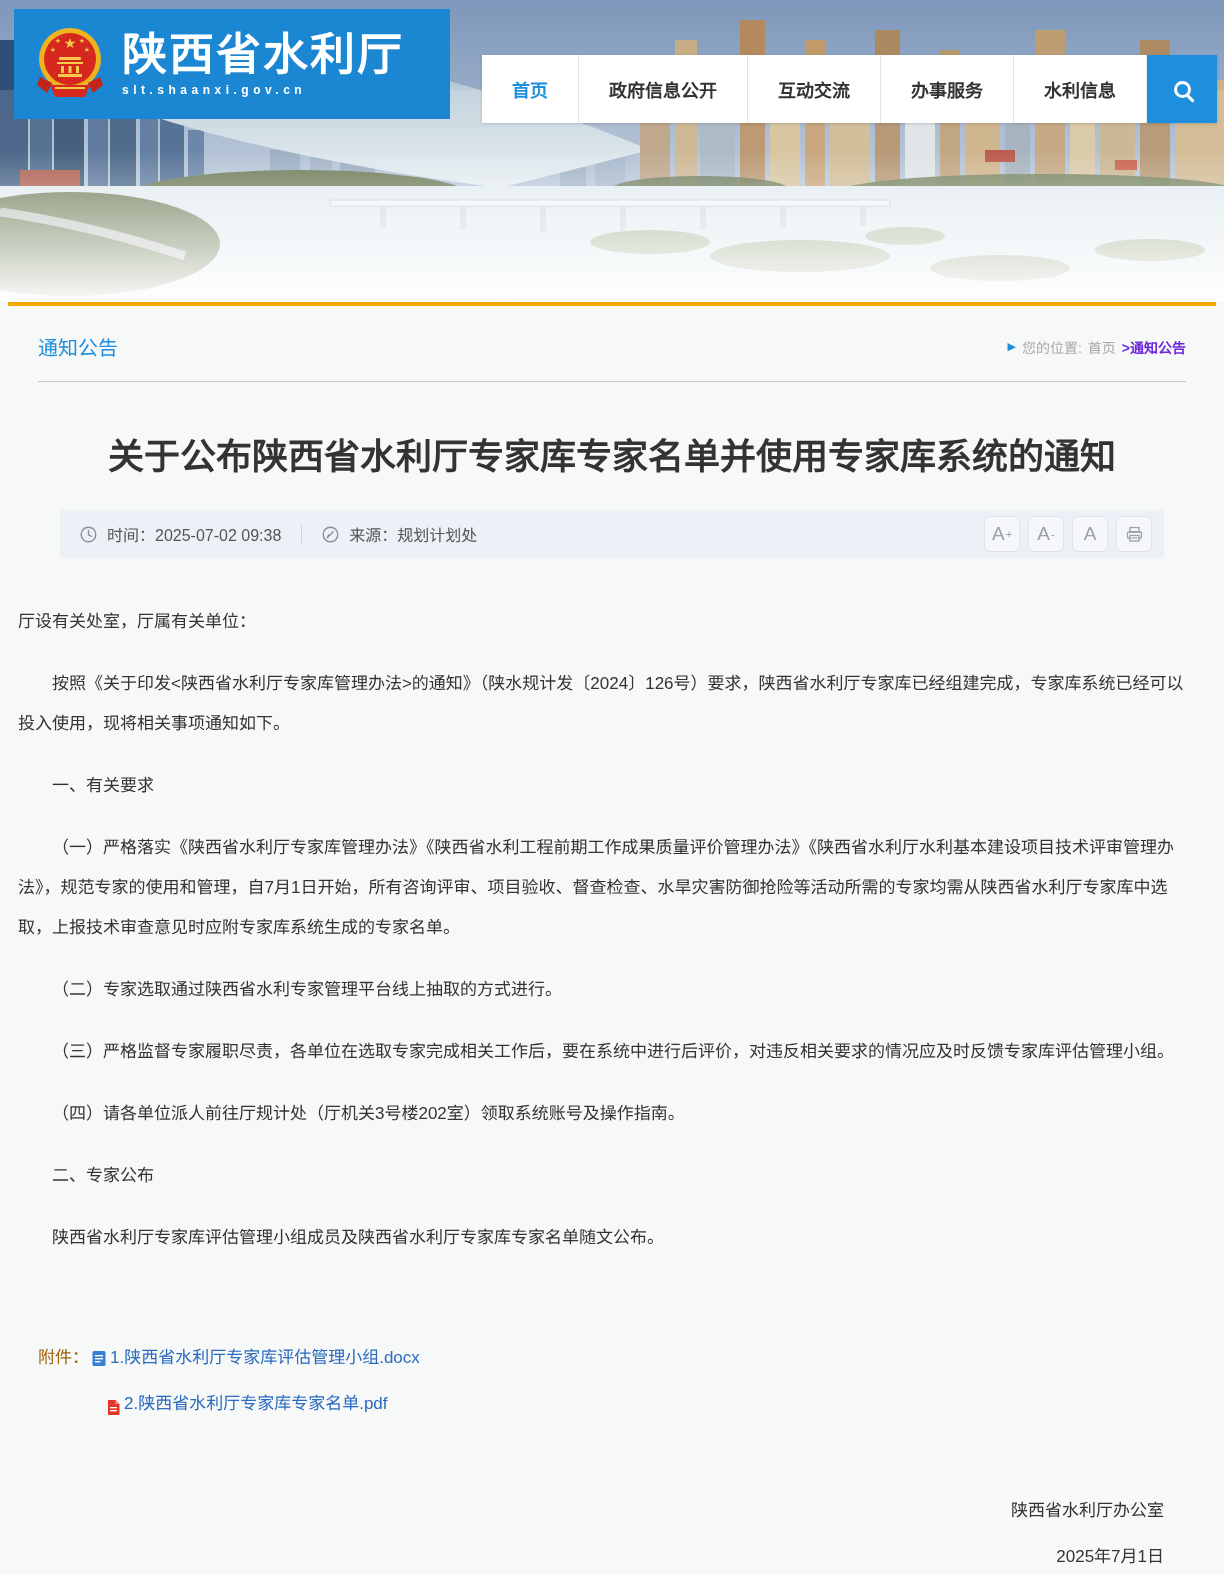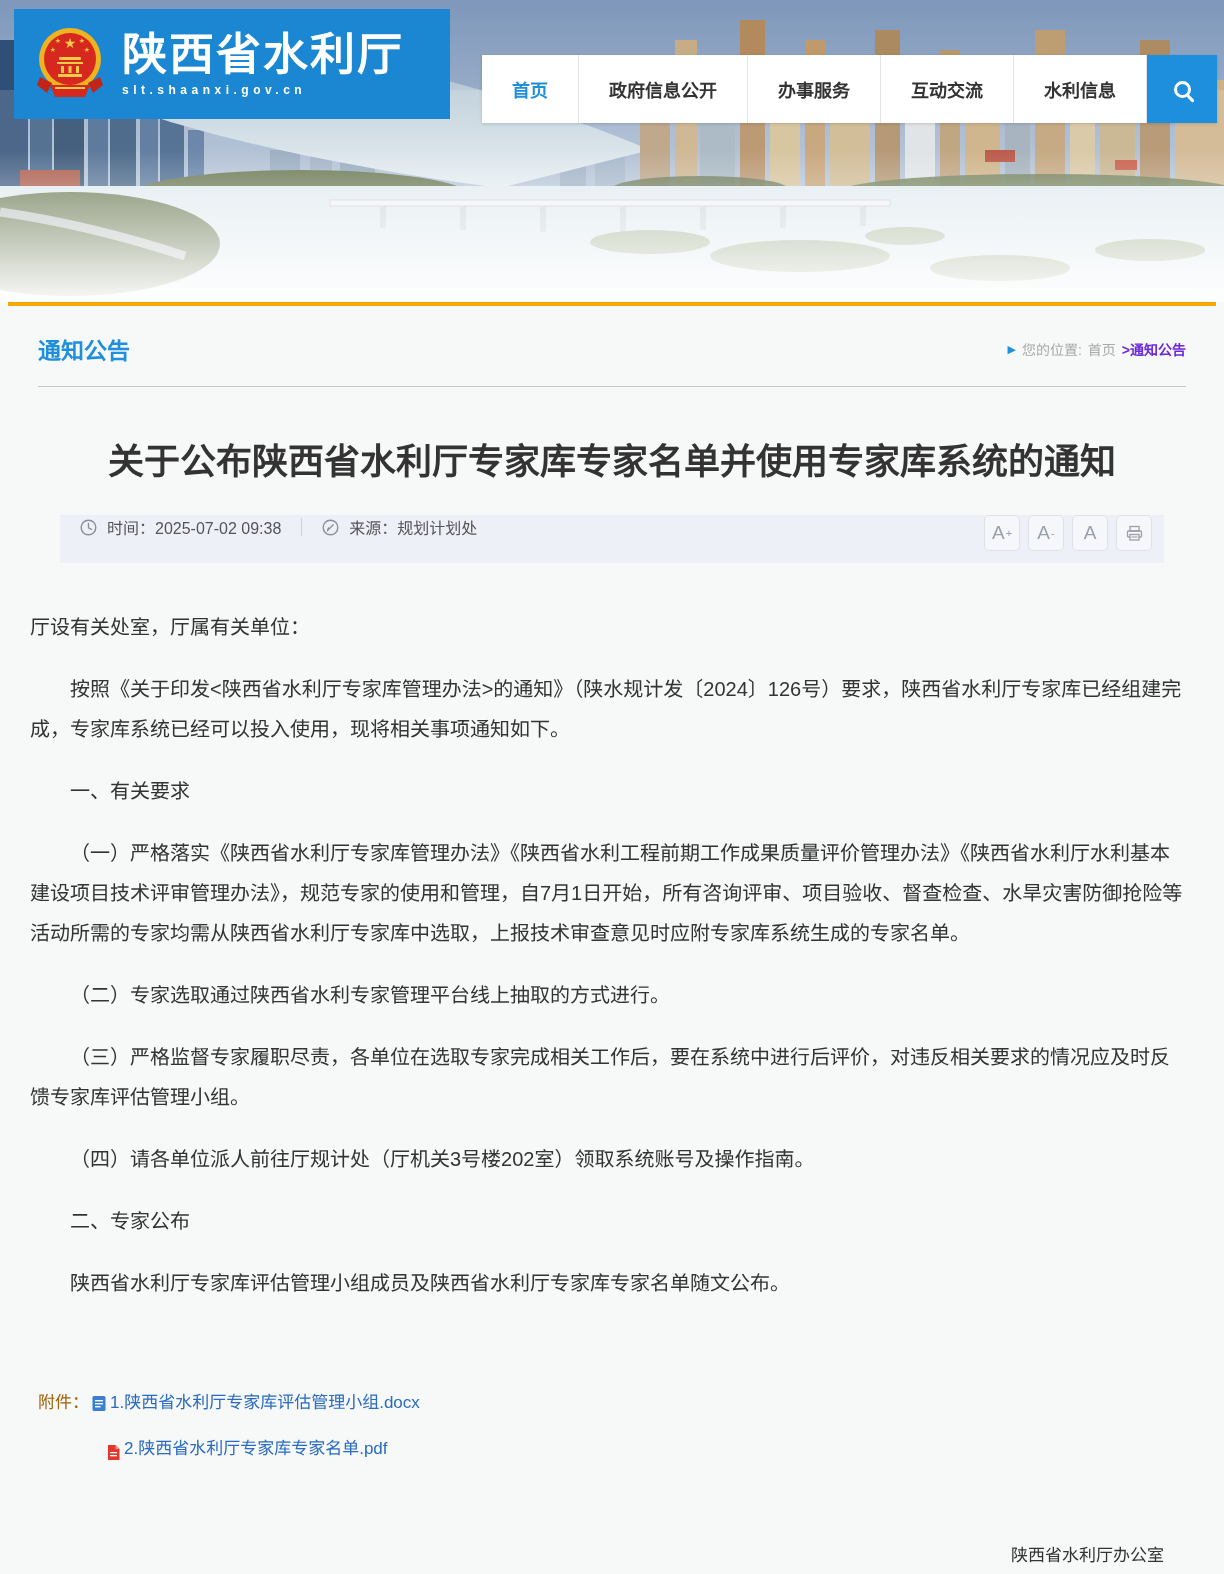--- a/index.html
+++ b/index.html
@@ -39,48 +39,48 @@
   }
   .search-glyph{width:17px;height:17px;border:3px solid #fff;border-radius:50%;position:relative;}
   .search-glyph::after{content:"";position:absolute;width:3px;height:9px;background:#fff;
     transform:rotate(-45deg);bottom:-8px;right:-4px;border-radius:2px;}
 
   
   .lower{background:var(--page-bg);min-height:1272px;}
   .orange-rule{height:4px;background:var(--accent-orange);margin:0 8px;}
   .section-strip{padding:26px 38px 0 38px;}
   .strip-top{display:flex;align-items:center;justify-content:space-between;}
-  .section-title{color:var(--nav-active);font-size:23px;font-weight:bold;}
+  .section-title{color:var(--nav-active);font-size:20px;font-weight:normal;}
   .breadcrumb{font-size:14px;color:var(--breadcrumb-gray);display:flex;align-items:center;gap:6px;}
   .crumb-arrow{color:var(--nav-active);font-size:11px;}
   .crumb-home{color:var(--breadcrumb-gray);cursor:pointer;}
   .crumb-current{color:#6d28d9;font-weight:bold;}
   .strip-hr{border:none;border-top:1px solid #c9c9c9;margin-top:20px;}
 
   
   .article-title{
     text-align:center;font-size:36px;font-weight:bold;color:#333;
     margin:50px 60px 0 60px;line-height:1.4;
   }
   .meta-bar{
     margin:28px 60px 0 60px;height:48px;background:var(--meta-bg);
-    display:flex;align-items:flex-start;padding:0 12px 0 20px;
+    display:flex;align-items:center;padding:0 12px 0 20px;
   }
   .meta-left{display:flex;align-items:center;gap:10px;font-size:16px;color:#555;}
   .meta-ico{display:inline-flex;align-items:center;}
   .meta-divider{width:1px;height:18px;background:#ccd0da;margin:0 10px;}
   .meta-right{margin-left:auto;display:flex;gap:8px;}
   .fs-btn{
     width:36px;height:36px;border:1px solid #dfe2ea;border-radius:5px;background:#f6f7fb;
     color:#9aa0a8;font-size:19px;display:flex;align-items:center;justify-content:center;cursor:pointer;
     font-family:"Liberation Sans",sans-serif;
   }
   .fs-btn sup{font-size:11px;margin-left:1px;line-height:0;}
 
-  .article-body{padding:44px 38px 0 30px;font-size:20px;color:#333;}
+  .article-body{padding:44px 38px 0 18px;font-size:17px;color:#333;}
   .article-body p{line-height:40px;margin-bottom:22px;}
   .article-body p.indent{text-indent:2em;}
 
   
   .attachments{padding:66px 38px 0 38px;font-size:17px;}
   .attach-row{display:flex;align-items:center;margin-bottom:22px;line-height:24px;}
   .attach-row.second{margin-left:66px;align-items:flex-end;}
   .attach-label{color:#a16207;}
   .file-ico{display:inline-flex;margin:0 3px 0 2px;}
   .attach-link{color:var(--link-blue);text-decoration:none;cursor:pointer;}
@@ -210,22 +210,22 @@
     </svg>
     <div class="logo-text">
       <div class="cn">陕西省水利厅</div>
       <div class="en">slt.shaanxi.gov.cn</div>
     </div>
   </div>
 
   <nav class="main-nav">
     <div class="nav-item active">首页</div>
     <div class="nav-item">政府信息公开</div>
+    <div class="nav-item">互动交流</div>
     <div class="nav-item">办事服务</div>
-    <div class="nav-item">互动交流</div>
     <div class="nav-item">水利信息</div>
     <div class="nav-search">
       <span class="search-glyph"></span>
     </div>
   </nav>
 </header>
 
 <div class="lower">
   <div class="orange-rule"></div>
 

